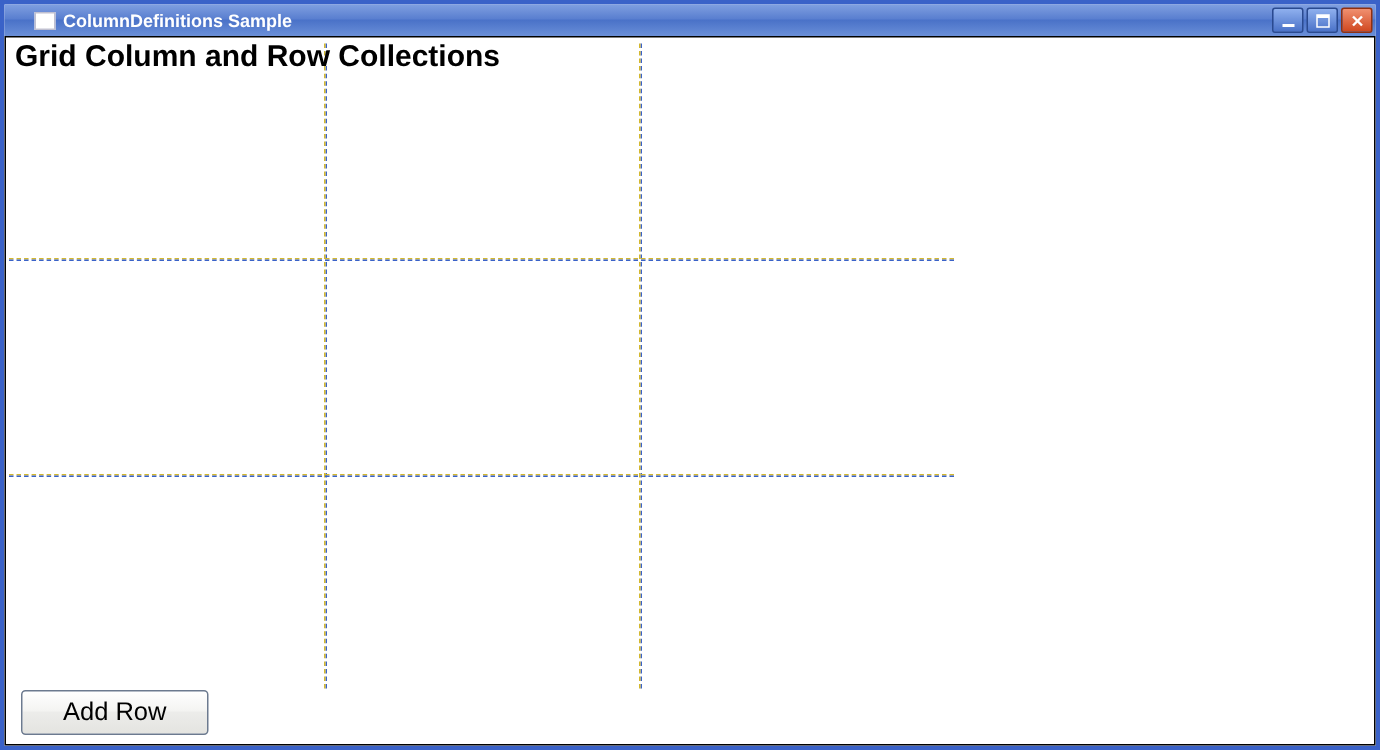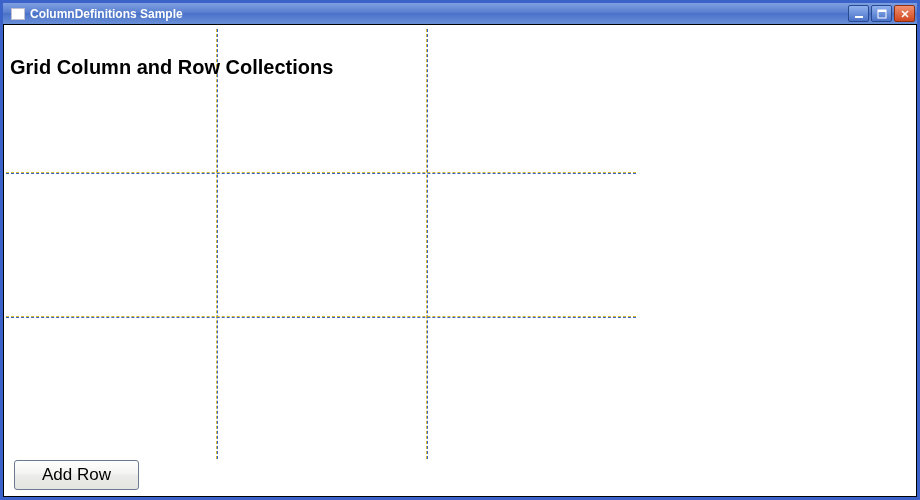--- a/index.html
+++ b/index.html
@@ -16,21 +16,21 @@
     background: #fff;
     position: relative;
     display: flex;
     flex-direction: column;
   }
   .titlebar {
     height: 21px;
     background: linear-gradient(to bottom, #7f9fe0 0%, #5a7fd0 45%, #4a72c8 50%, #6a8fd8 100%);
     display: flex;
     align-items: center;
-    padding: 0 2px 0 8px;
+    padding: 0 2px 0 20px;
     color: #fff;
     font-size: 12px;
     font-weight: bold;
   }
   .titlebar .app-icon {
     width: 14px; height: 12px;
     background: #fff;
     border: 1px solid #c0c0d0;
     margin-right: 5px;
     flex: 0 0 auto;
@@ -57,21 +57,20 @@
     background: #fff;
     overflow: hidden;
   }
   .page-title {
     position: absolute;
     left: 6px; top: 2px;
     font-size: 20px;
     font-family: Verdana, Arial, sans-serif;
     font-weight: bold;
     color: #000;
-    margin-top: 29px;
   }
   .grid-area {
     position: absolute;
     left: 2px; top: 4px;
     width: 630px;
     height: 430px;
   }
   .grid-line-v {
     position: absolute;
     top: 0; bottom: 0;

